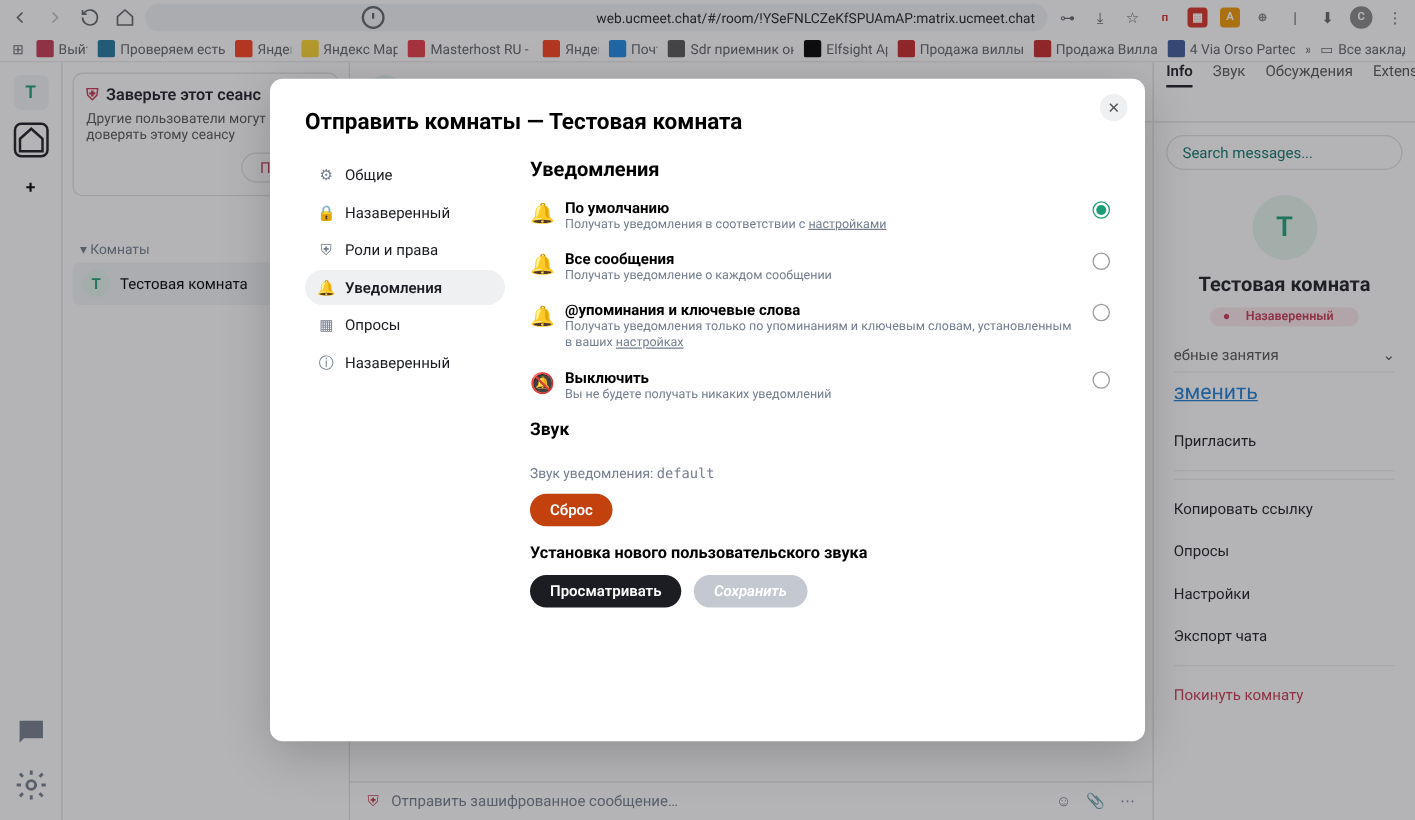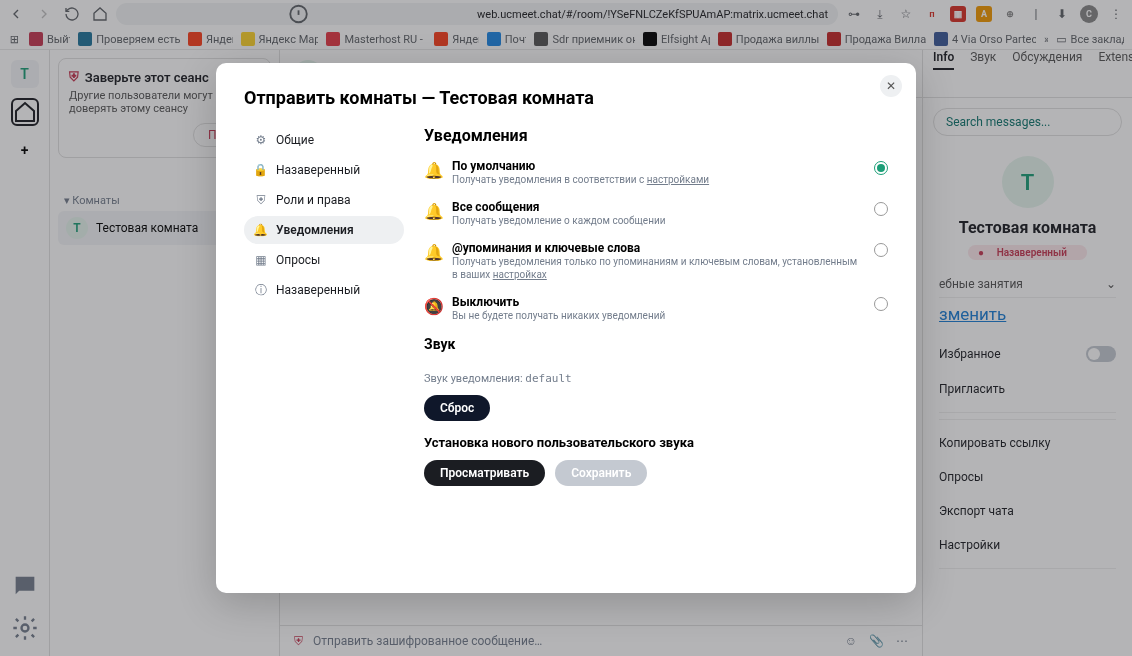--- a/index.html
+++ b/index.html
@@ -77,23 +77,23 @@
 .radio-txt { flex:1; }
 .radio-title { font-size:12px; font-weight:700; }
 .radio-desc { font-size:10px; color:#737D8C; line-height:1.3; }
 .radio-desc a { color:#737D8C; text-decoration:underline; }
 .radio { width:14px; height:14px; border:1.5px solid #999; border-radius:50%; margin-top:2px; flex-shrink:0; cursor:pointer; position:relative; }
 .radio.on { border-color:#1B9E77; }
 .radio.on::after { content:""; position:absolute; inset:2px; background:#1B9E77; border-radius:50%; }
 .sound-lbl { font-size:11px; color:#737D8C; margin:20px 0 10px; }
 .sound-lbl code { font-family:monospace; }
 .btn { border:none; border-radius:20px; padding:6px 16px; font-size:12px; font-weight:600; cursor:pointer; }
-.btn-grey { background:#0f172a; color:#fff; }
+.btn-grey { background:#c2410c; color:#fff; }
 .btn-dark { background:#1b1d22; color:#fff; }
-.btn-muted { background:#c4c9d1; color:#fff; }
+.btn-muted { background:#c4c9d1; color:#fff;font-style:italic; }
 .subh { font-size:13px; font-weight:700; margin:14px 0 10px; }
 .btn-row { display:flex; gap:10px; }
 svg { width:100%; height:100%; }
 </style>
 </head>
 <body>
 
 <div class="chrome">
   <div class="chrome-top">
     <div class="chrome-nav">
@@ -288,32 +288,29 @@
     <div class="search-box">Search messages...</div>
     <div class="right-body">
       <div class="big-avatar">T</div>
       <div class="right-room-name">Тестовая комната</div>
       <div class="untrusted"><span>● <span>Назаверенный</span></span></div>
       <div class="topic-row">
           <span>ебные занятия</span>
           <span>⌄</span>
         </div>
       <span class="edit-link">зменить</span>
-      <div class="opt">
-          <span>Избранное</span>
-          <div class="toggle"></div>
-        </div>
       <div class="opt">Пригласить</div>
       <div class="divider"></div>
       <div class="divider"></div>
       <div class="opt">Копировать ссылку</div>
       <div class="opt">Опросы</div>
+      <div class="opt">Настройки</div>
       <div class="opt">Экспорт чата</div>
-      <div class="opt">Настройки</div>
       <div class="divider"></div>
+      <div class="opt leave">Покинуть комнату</div>
     </div>
   </div>
 </div>
 
 <div class="overlay">
   <div class="modal">
     <div class="modal-close">✕</div>
     <div class="modal-title">Отправить комнаты — Тестовая комната</div>
     <div class="modal-body">
       <div class="modal-nav">

